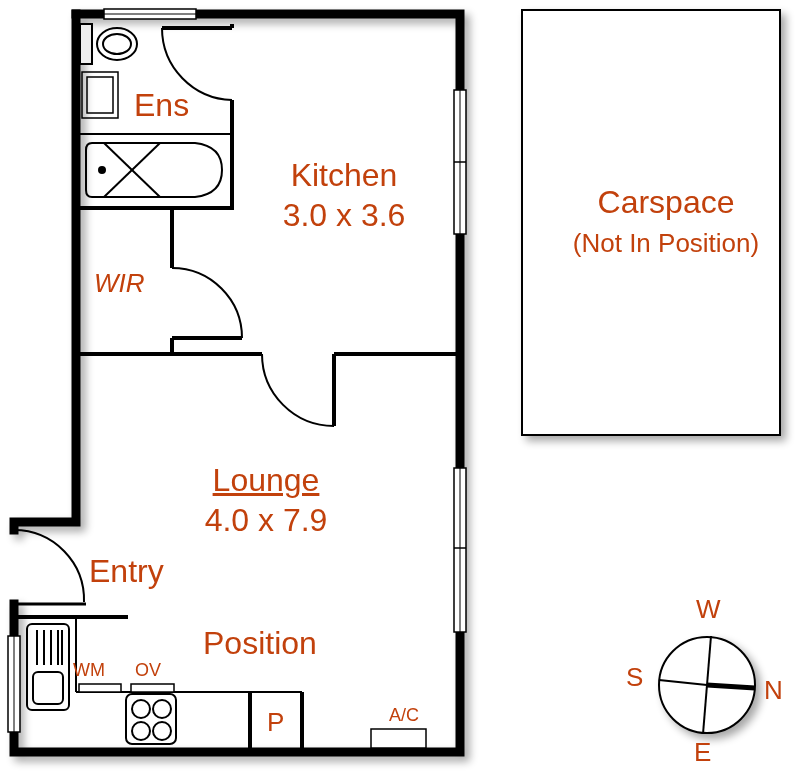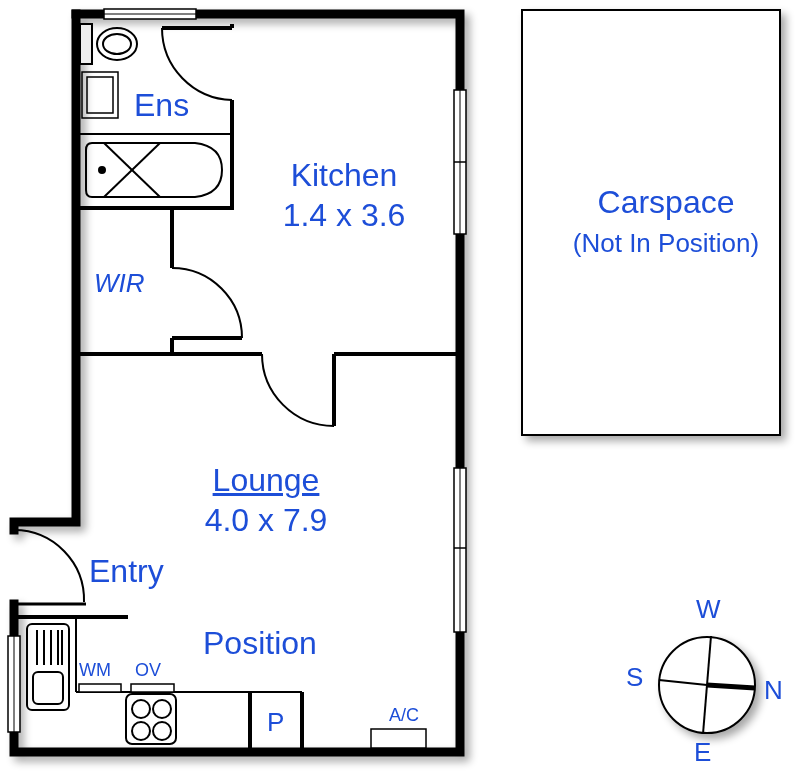--- a/index.html
+++ b/index.html
@@ -1,18 +1,18 @@
 <!DOCTYPE html>
 <html><head>
   <meta charset="utf-8">
   <style>
     html, body { margin: 0; padding: 0; background: #ffffff; }
     body { width: 800px; height: 776px; position: relative; overflow: hidden; font-family: "Liberation Sans", sans-serif; color: #111; }
     svg.plan { position: absolute; left: 0; top: 0; width: 800px; height: 776px; }
-    .lbl { position: absolute; white-space: nowrap; font-family: "Liberation Sans", sans-serif; color: #1d4ed8; line-height: 1; }
+    .lbl { position: absolute; white-space: nowrap; font-family: "Liberation Sans", sans-serif; color: #c2410c; line-height: 1; }
     .room-name { font-size: 32px; text-align: center; }
     .room-dim { font-size: 32px; text-align: center; }
     .small { font-size: 26px; }
     .tiny { font-size: 18px; }
     .compass-lbl { font-size: 26px; }
   </style>
 </head>
 <body>
 
 <svg class="plan" viewBox="0 0 800 776" xmlns="http://www.w3.org/2000/svg">
@@ -150,31 +150,31 @@
     <circle cx="707" cy="685" r="48" fill="#fff" stroke="#000" stroke-width="2"></circle>
   </g>
   <g stroke="#000">
     <line x1="711" y1="636" x2="703" y2="734" stroke-width="2"></line>
     <line x1="659" y1="680" x2="707" y2="685" stroke-width="2"></line>
     <line x1="707" y1="685" x2="755" y2="688" stroke-width="5"></line>
   </g>
 </svg>
 
 <div class="lbl room-name" style="left:254px; top:159px; width:180px;">Kitchen</div>
-<div class="lbl room-dim" style="left:254px; top:199px; width:180px;">1.4 x 3.6</div>
+<div class="lbl room-dim" style="left:254px; top:199px; width:180px;">3.0 x 3.6</div>
 
 <div class="lbl room-name" style="left:176px; top:464px; width:180px;text-decoration:underline;">Lounge</div>
 <div class="lbl room-dim" style="left:176px; top:504px; width:180px;">4.0 x 7.9</div>
 
 <div class="lbl room-name" style="left:134px; top:89px;">Ens</div>
 <div class="lbl small" style="left:94px; top:270px;font-style:italic;">WIR</div>
 <div class="lbl room-name" style="left:89px; top:555px;text-align:right;">Entry</div>
 <div class="lbl room-name" style="left:203px; top:627px;">Position</div>
 
-<div class="lbl tiny" style="left:79px; top:661px;">WM</div>
+<div class="lbl tiny" style="left:73px; top:661px;">WM</div>
 <div class="lbl tiny" style="left:135px; top:661px;">OV</div>
 <div class="lbl small" style="left:267px; top:709px;">P</div>
 <div class="lbl tiny" style="left:389px; top:706px;">A/C</div>
 
 <div class="lbl room-name" style="left:522px; top:186px; width:288px;">Carspace</div>
 <div class="lbl small" style="left:522px; top:230px; width:288px; text-align:center;">(Not In Position)</div>
 
 <div class="lbl compass-lbl" style="left:696px; top:596px;">W</div>
 <div class="lbl compass-lbl" style="left:626px; top:664px;">S</div>
 <div class="lbl compass-lbl" style="left:764px; top:677px;">N</div>

